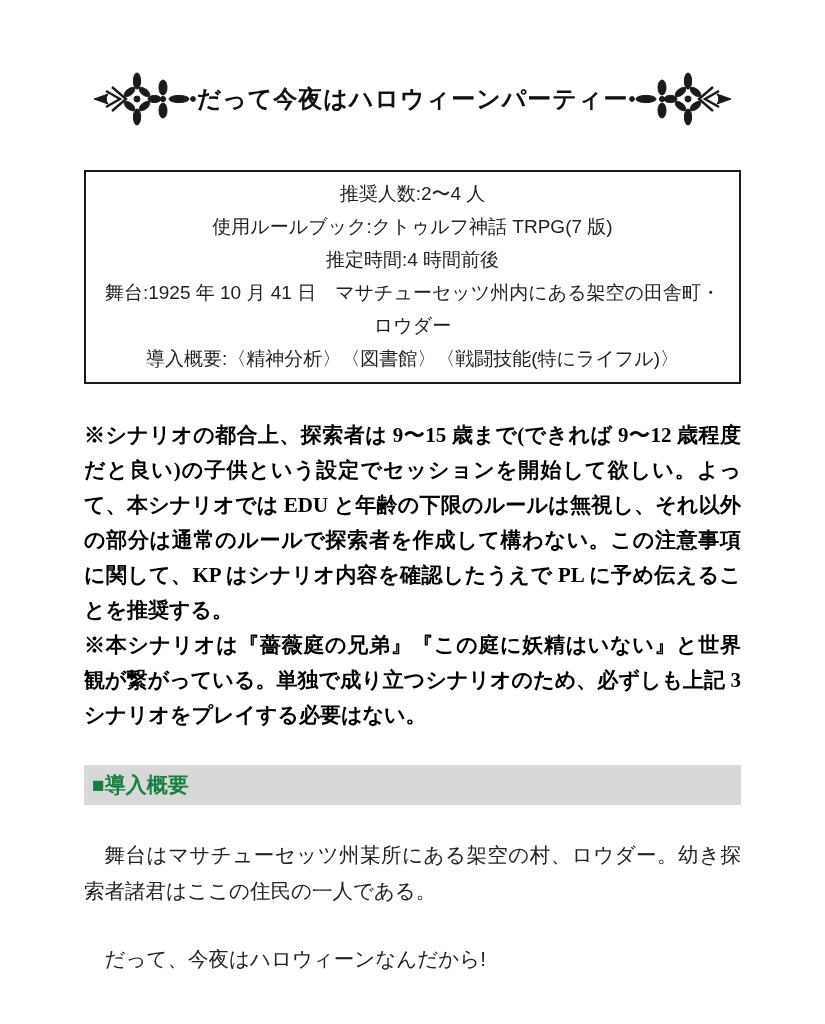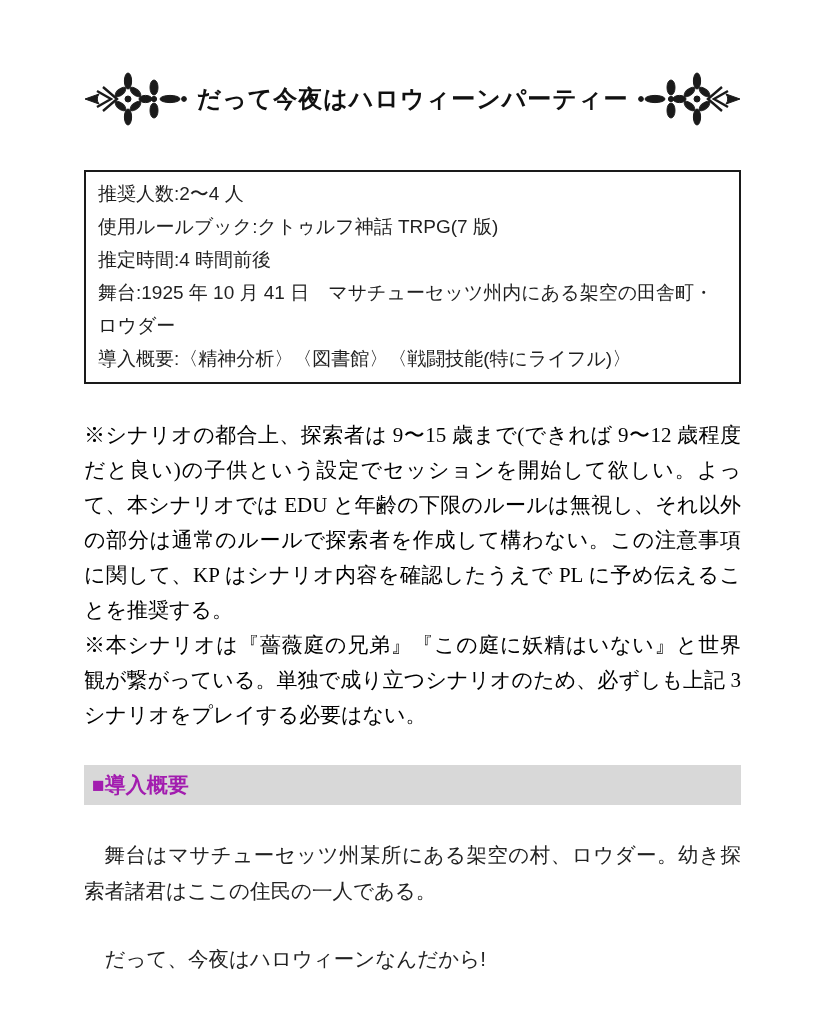--- a/index.html
+++ b/index.html
@@ -18,65 +18,65 @@
     width: 657px;
     margin: 0 auto;
   }
 
   
   .title-row {
     padding-top: 70px;
     height: 128px; 
     display: flex;
     align-items: center;
-    justify-content: space-between;
+    justify-content: center;
   }
   .ornament { width: 104px; height: 56px; flex: 0 0 auto; display: block; }
   .ornament.flip { transform: scaleX(-1); }
   .doc-title {
     font-size: 24px;
     font-weight: bold;
     letter-spacing: 1px;
     color: #111111;
     white-space: nowrap;
   }
 
   
   .info-box {
     margin-top: 42px;
     border: 2px solid #1a1a1a;
     padding: 5px 12px 7px 12px;
     font-size: 19px;
     line-height: 33px;
     color: #1f1f1f;
   }
-  .info-line { text-align: left; }
+  .info-line { text-align: center; }
 
   
   .notes {
     margin-top: 34px;
     font-family: "Liberation Serif", "DejaVu Serif", serif;
-    font-weight: 400;
+    font-weight: 700;
     font-size: 21px;
     line-height: 35px;
     color: #000000;
     text-align: justify;
   }
   .note-para { text-align: justify; }
 
   
   .section-heading {
     margin-top: 32px;
     background: #d8d8d8;
     height: 40px;
     line-height: 40px;
     padding: 0 8px;
     font-size: 21px;
     font-weight: bold;
-    color: #a21caf;
+    color: #15803d;
   }
   .intro-body {
     margin-top: 6px;
     font-size: 20.5px;
     line-height: 36px;
     color: #222222;
   }
   .intro-para {
     text-indent: 1em;
     text-align: justify;

